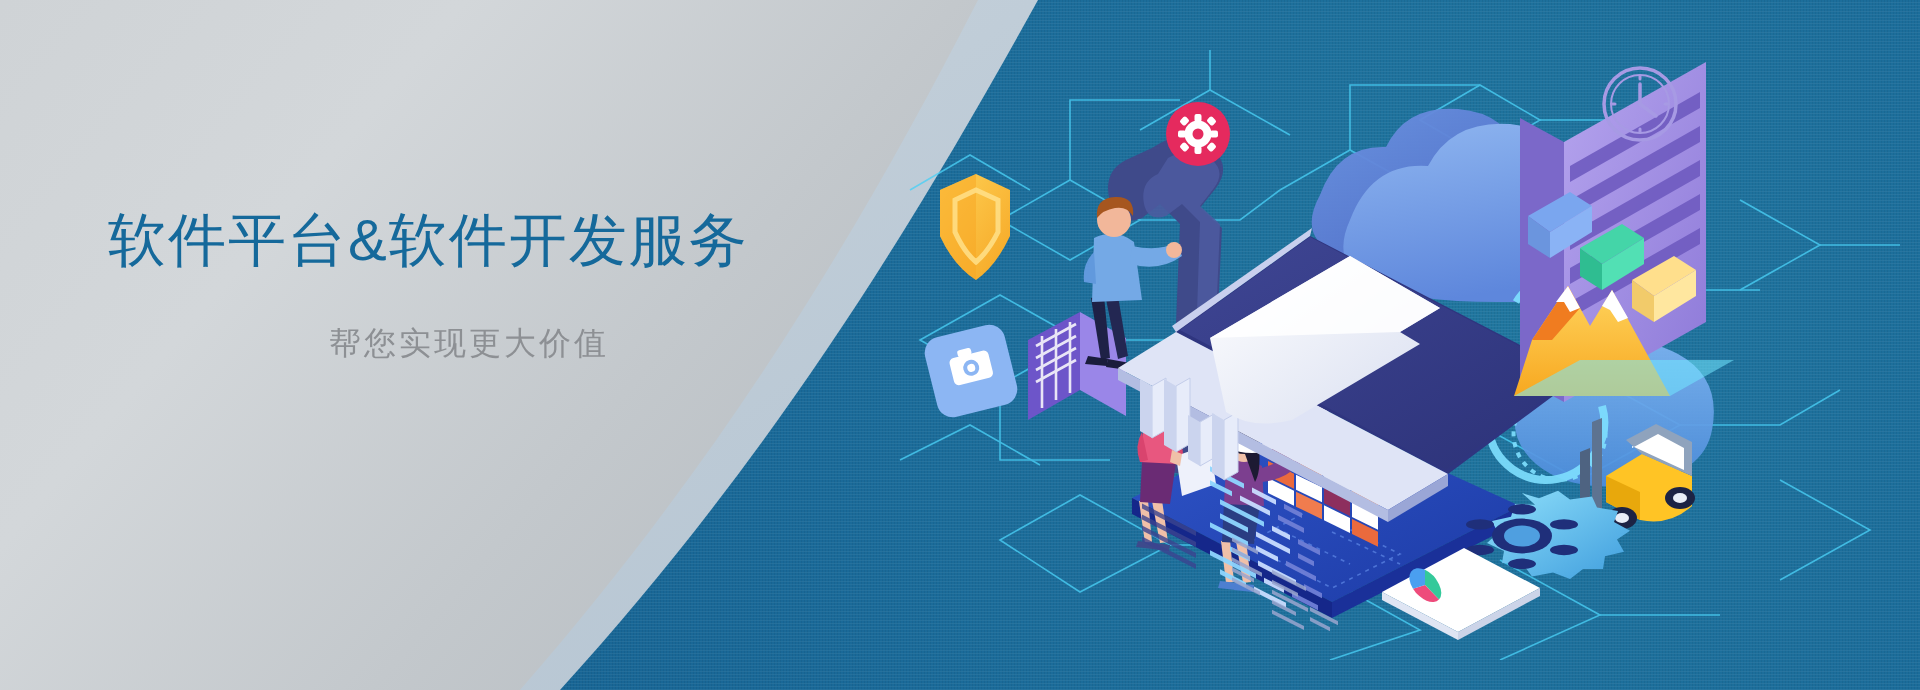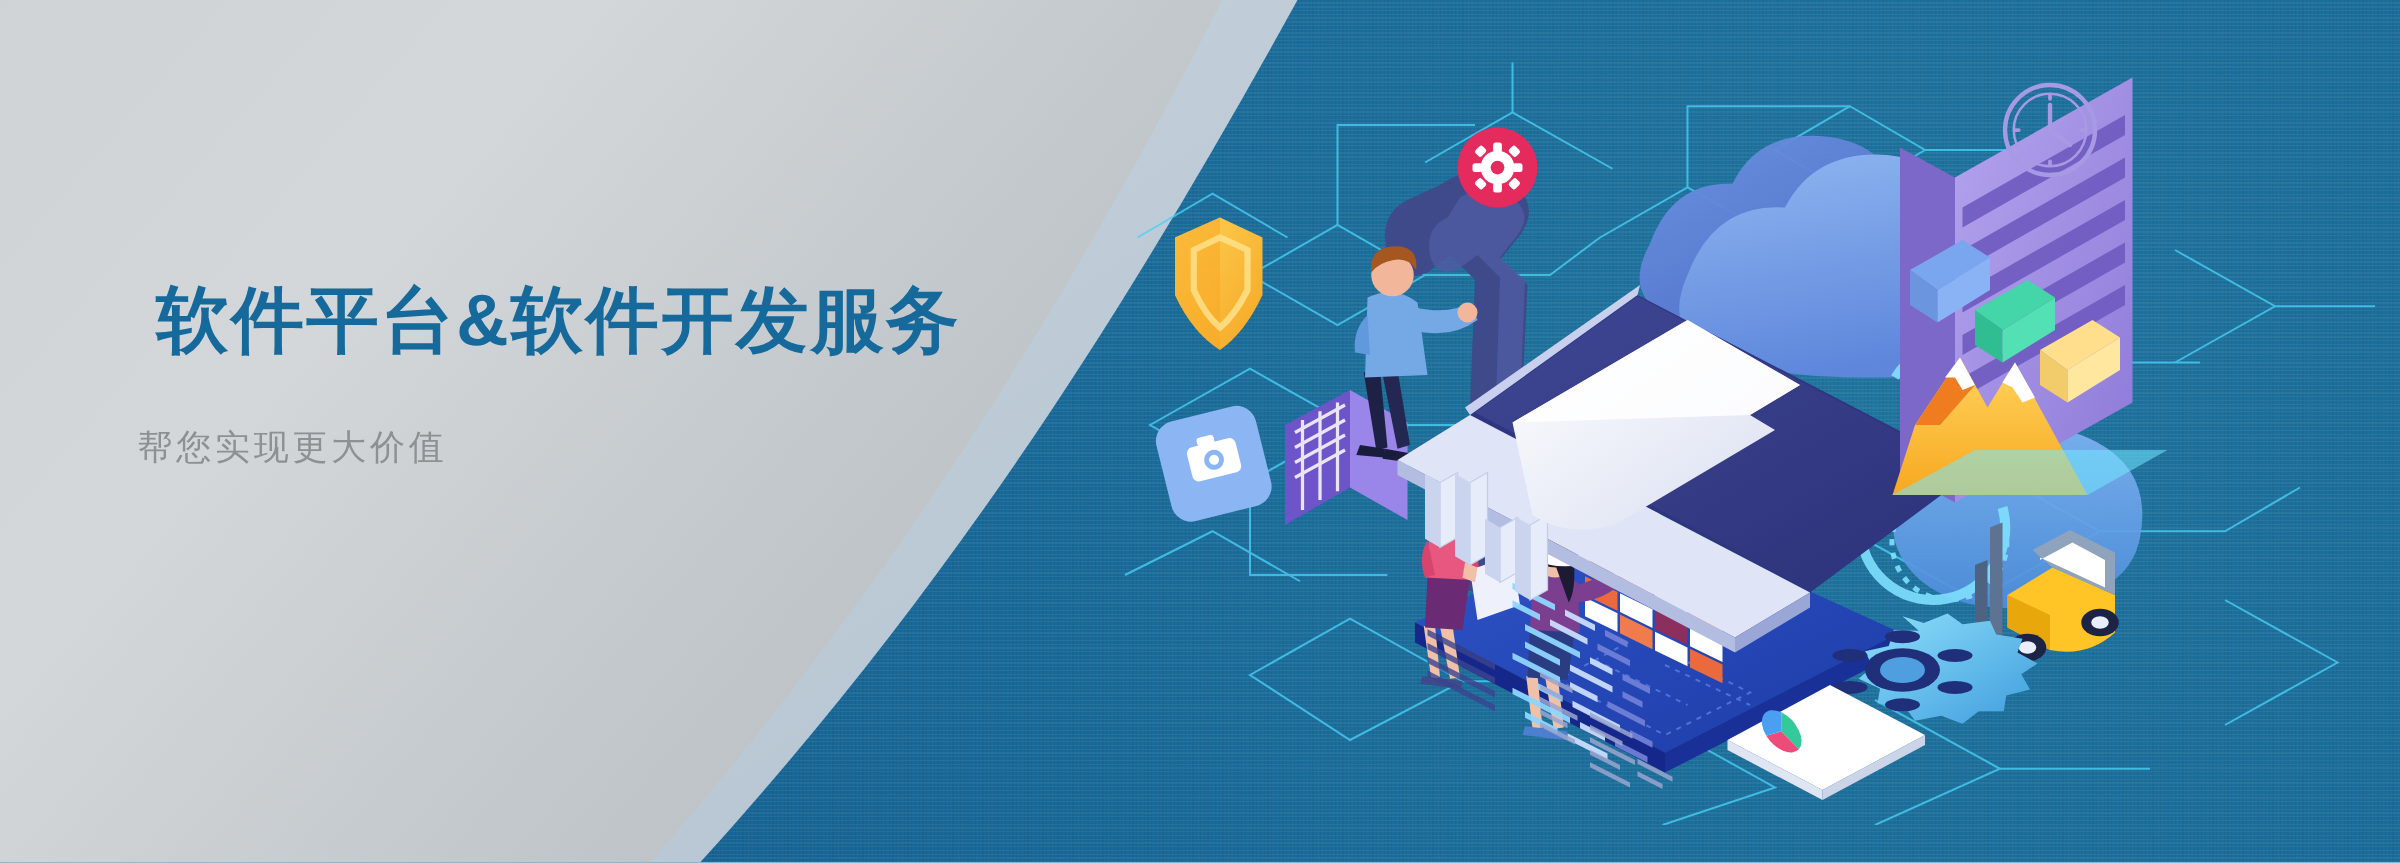--- a/index.html
+++ b/index.html
@@ -35,30 +35,31 @@
   
   .text-block{
     position:absolute;left:108px;top:206px;width:720px;
     z-index:20;
   }
   .headline{
     font-size:58px;
     line-height:1.18;
     letter-spacing:2px;
     color:#15699b;
-    font-weight:700;
-    margin:17px;
+    font-weight:400;
+    margin:0;
     white-space:nowrap;
   }
   .subline{
     margin:48px 0 0 2px;
-    font-size:28px;
+    font-size:32px;
     letter-spacing:3px;
     color:#8d9094;
     font-weight:400;
+    text-align:center;
   }
 
   
   .illustration{
     position:absolute;left:880px;top:40px;width:1040px;height:620px;
     z-index:10;
   }
   .illustration svg{display:block;width:100%;height:100%;}
 </style>
 </head>

